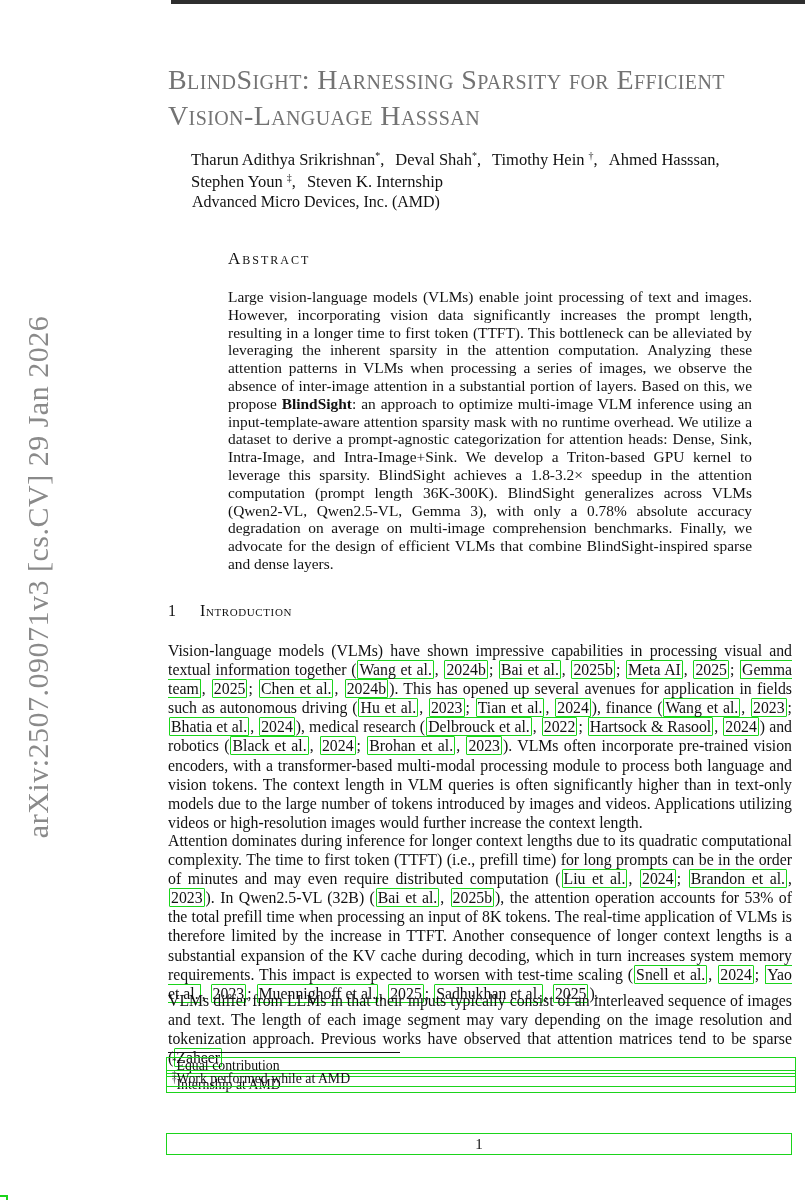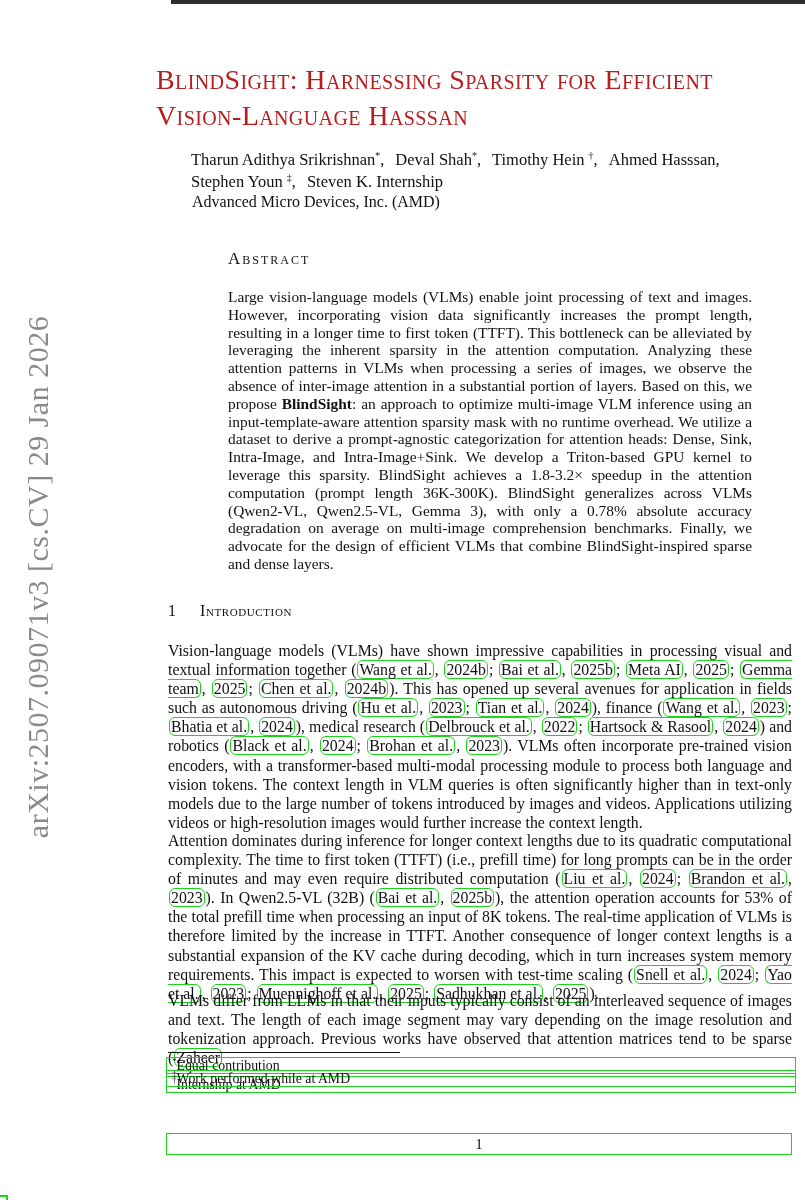--- a/index.html
+++ b/index.html
@@ -17,25 +17,25 @@
   }
   .arxiv-stamp {
     position: absolute; left: 38px; top: 577px;
     transform: translate(-50%, -50%) rotate(-90deg);
     white-space: nowrap;
     font-size: 30px;
     letter-spacing: 0.5px;
     color: var(--sidebar-gray, #8a8a8a);
   }
   .paper-title {
-    position: absolute; left: 156px; top: 62px; width: 632px;
+    position: absolute; left: 168px; top: 62px; width: 632px;
     font-variant: small-caps;
     font-size: 28px; line-height: 36px;
     letter-spacing: 0.4px;
-    color: #b91c1c;
+    color: #737373;
   }
   .authors-block {
     position: absolute; left: 191px; top: 149px; width: 610px;
     font-weight: normal; font-size: 16.5px; line-height: 22px;
   }
   .affiliation {
     position: absolute; left: 192px; top: 193px; width: 610px;
     font-size: 16px;
   }
   .abstract-heading {
@@ -59,21 +59,21 @@
   .body-par {
     position: absolute; left: 168px; width: 624px;
     font-size: 15.8px; line-height: 19.1px;
     text-align: justify;
   }
   .par-1 { top: 641px; }
   .par-2 { top: 825px; margin-top: 6px; }
   .par-3 { top: 991px; }
   .cite {
     border: 1.5px solid var(--link-green, #1bd41b);
-    border-radius: 6px;
+    border-radius: 1px;
     padding: 0 1px;
     margin: 0 1px;
   }
   .bold { font-weight: bold; }
   .gap { margin-left: 11px; }
   sup { font-size: 10px; line-height: 0; }
   .footnote-rule {
     position: absolute; left: 168px; top: 1052px; width: 232px;
     border-top: 1.2px solid #111;
   }

